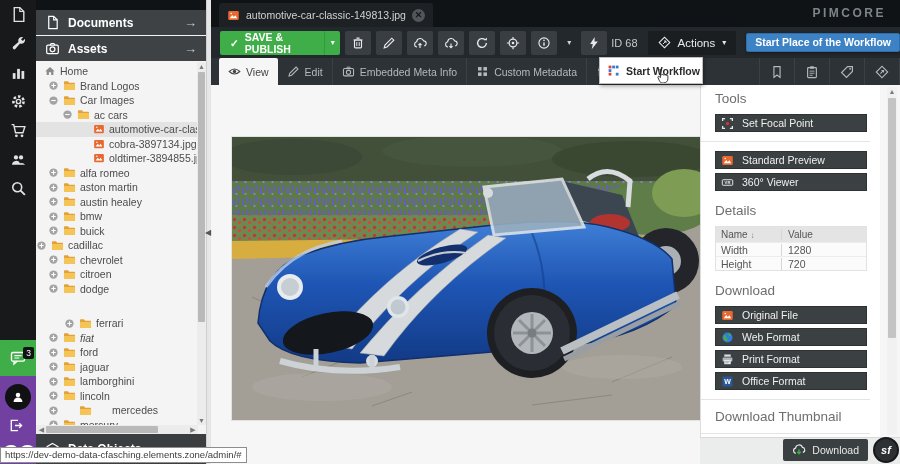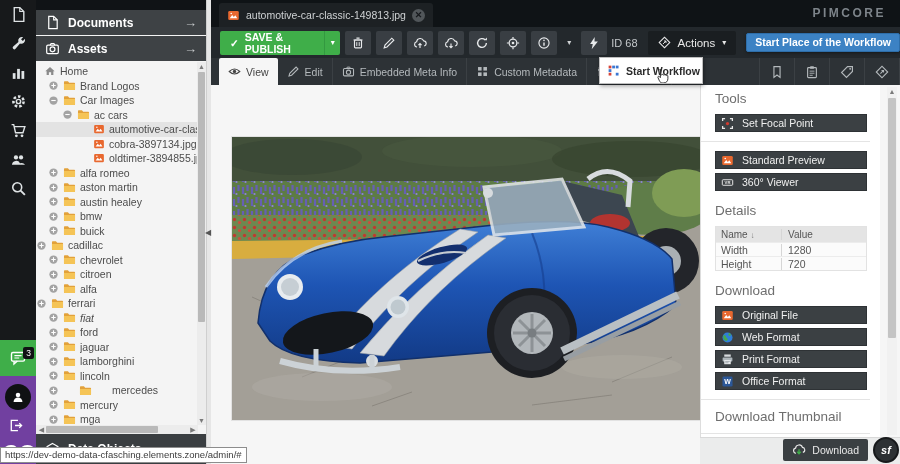--- a/index.html
+++ b/index.html
@@ -421,23 +421,23 @@
             <circle cx="8" cy="8" r="6" fill="#a3a3a3"></circle>
             <path d="M4.8 8h6.4M8 4.8v6.4" stroke="#fff" stroke-width="1.6"></path>
           </svg>
         </span>
         <span class="ic">
           <svg width="13" height="13" viewBox="0 0 16 16">
             <path d="M1.2 3.8c0-.5.4-.9.9-.9h4l1.5 1.8h6.3c.5 0 .9.4.9.9v7c0 .5-.4.9-.9.9H2.1a.9.9 0 0 1-.9-.9z" fill="#e2a13a"></path>
             <path d="M1.2 6.2h13.6v6.4c0 .5-.4.9-.9.9H2.1a.9.9 0 0 1-.9-.9z" fill="#f5c456"></path>
           </svg>
         </span>
-        <span class="tlabel">alfa</span>
-      </div>
-      <div class="trow" style="padding-left: 0;">
+        <span class="tlabel">dodge</span>
+      </div>
+      <div class="trow" style="padding-left: 28px; margin-top: 20px;">
         <span class="ic texp">
           <svg width="11" height="11" viewBox="0 0 16 16">
             <circle cx="8" cy="8" r="6" fill="#a3a3a3"></circle>
             <path d="M4.8 8h6.4M8 4.8v6.4" stroke="#fff" stroke-width="1.6"></path>
           </svg>
         </span>
         <span class="ic">
           <svg width="13" height="13" viewBox="0 0 16 16">
             <path d="M1.2 3.8c0-.5.4-.9.9-.9h4l1.5 1.8h6.3c.5 0 .9.4.9.9v7c0 .5-.4.9-.9.9H2.1a.9.9 0 0 1-.9-.9z" fill="#e2a13a"></path>
             <path d="M1.2 6.2h13.6v6.4c0 .5-.4.9-.9.9H2.1a.9.9 0 0 1-.9-.9z" fill="#f5c456"></path>

